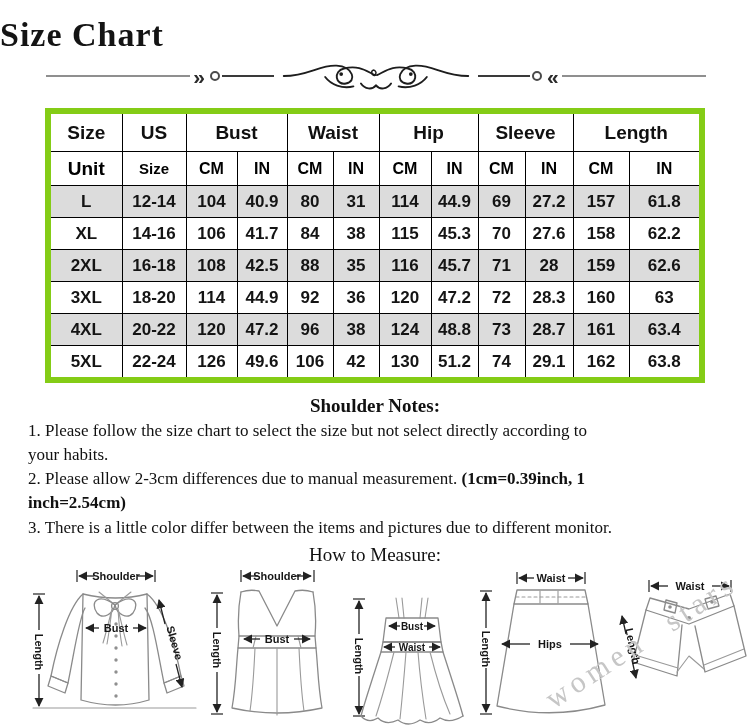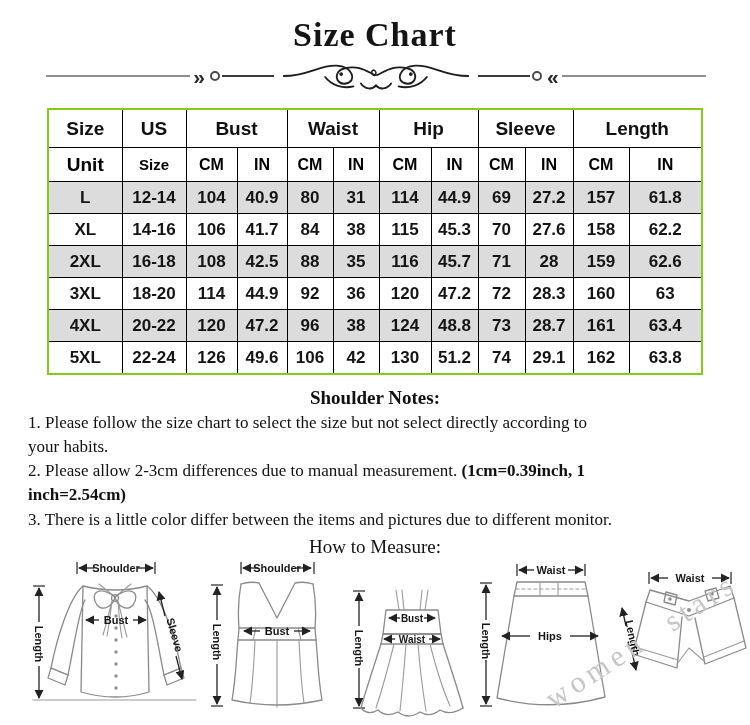--- a/index.html
+++ b/index.html
@@ -3,37 +3,37 @@
 <meta charset="utf-8">
 <style>
   html,body{margin:0;padding:0;}
   body{
     width:750px;height:725px;overflow:hidden;position:relative;
     background:#fff;color:#111;
     font-family:"Liberation Sans",sans-serif;
   }
   
   .title{
-    margin:16px 0 0;text-align:center;
+    margin:16px 0 0;
     font-family:"Liberation Serif",serif;font-weight:bold;
     font-size:34px;letter-spacing:1px;color:#141414;
   }
   .divider{
     margin:6px 44px 0 46px;height:32px;
     display:flex;align-items:center;
   }
   .dline{border-top:2px solid #8f8f8f;height:0;flex:1;}
   .dline.inner{flex:0 0 52px;border-top:2px solid #3a3a3a;}
   .chev{font-size:21px;font-weight:bold;color:#2b2b2b;line-height:1;padding:0 3px;}
   .ring{width:6px;height:6px;border:2px solid #4a4a4a;border-radius:50%;flex:0 0 auto;margin:0 2px;}
   .flourish{flex:0 0 auto;margin:0 2px;}
   
   .size-table{
     border-collapse:collapse;table-layout:fixed;
-    margin:16px auto 0;border:2px solid #84cc16;
+    margin:16px auto 0;border:6px solid #84cc16;
   }
   .size-table td,.size-table th{
     border:1.5px solid #000;text-align:center;vertical-align:middle;
     padding:0;font-weight:bold;overflow:hidden;white-space:nowrap;
   }
   .size-table tr.h1 th{height:37px;font-size:19px;color:#101010;}
   .size-table tr.h2 th{height:33px;font-size:16px;color:#000000;}
   .size-table tr.h2 th.unit{font-size:19px;}
   .size-table tr.h2 th.ussz{font-size:15px;}
   .size-table tr.datarow td{height:31px;font-size:17px;color:#141414;}

